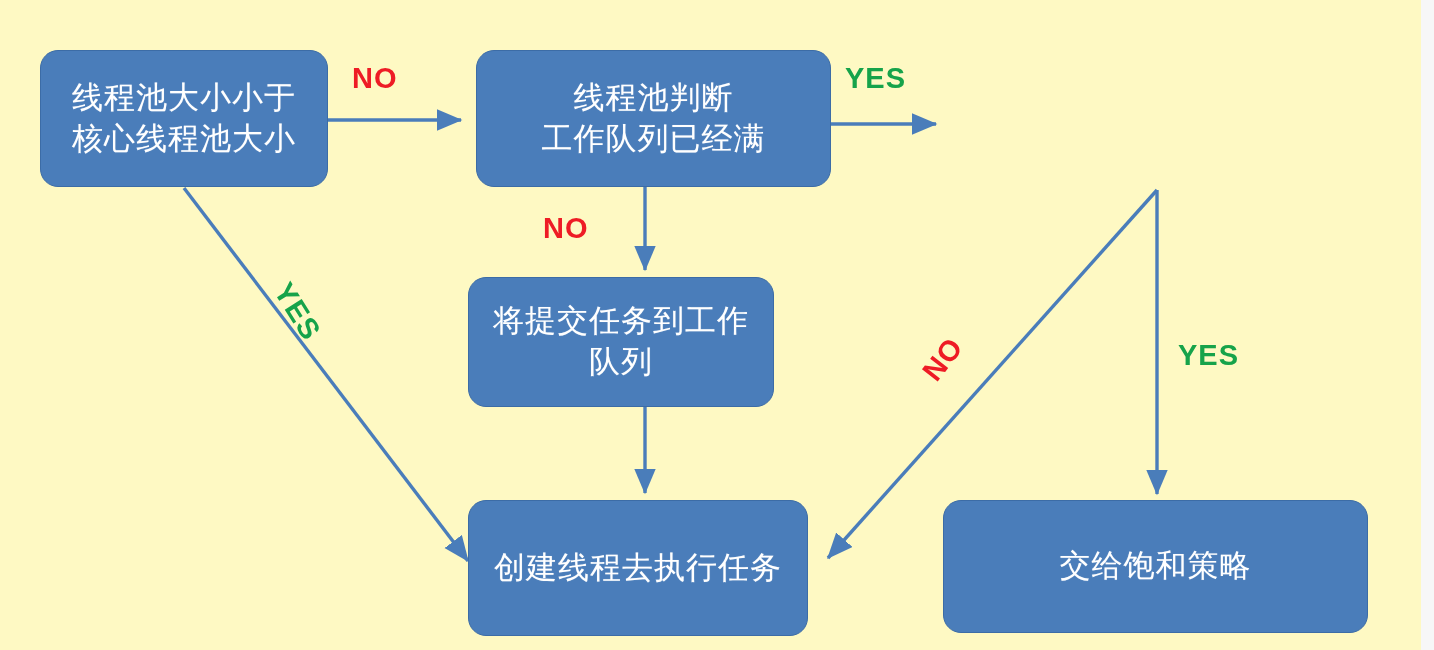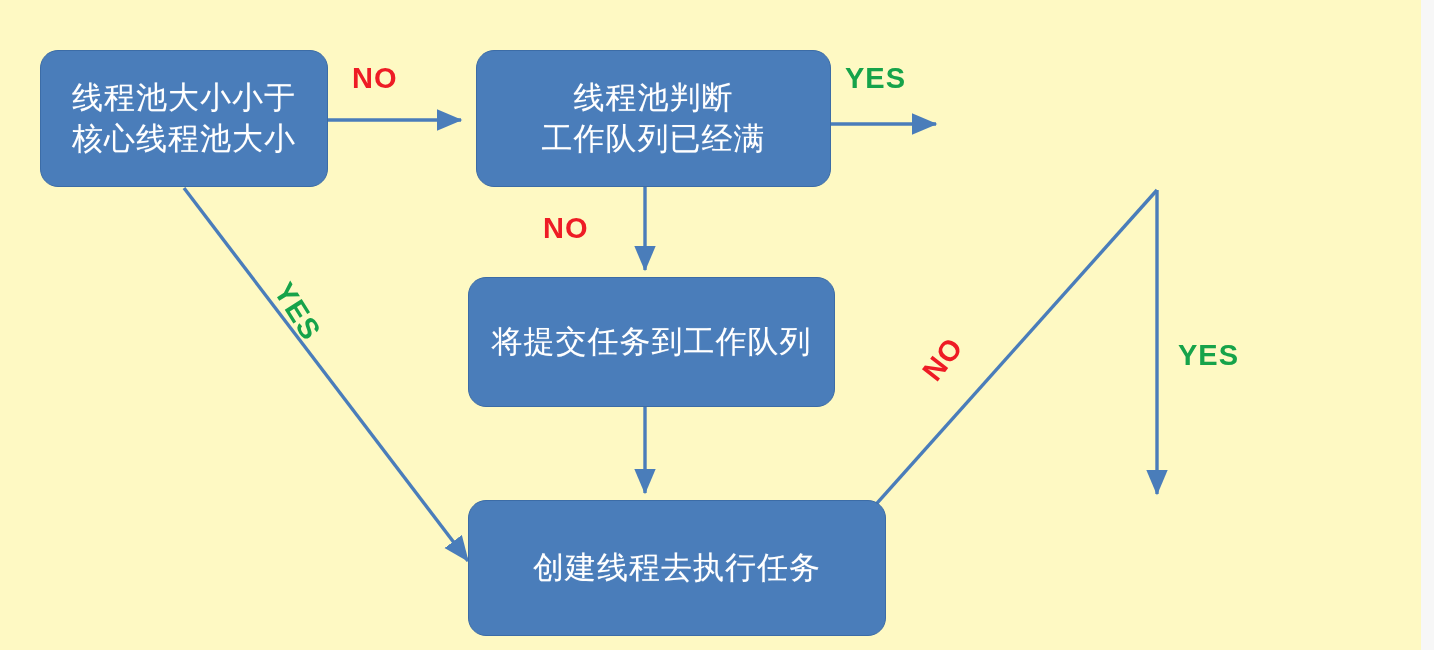--- a/index.html
+++ b/index.html
@@ -101,28 +101,31 @@
     <span class="txt">线程池大小小于
 核心线程池大小</span>
   </div>
 
   <div class="node" style="left:468px; top:50px; width:355px; height:137px;margin-left:8px;">
     <span class="txt">线程池判断
 工作队列已经满</span>
   </div>
 
 
-  <div class="node" style="left:468px; top:277px; width:367px; height:130px;">
+  <div class="node" style="left:468px; top:277px; width:306px; height:130px;">
     <span class="txt">将提交任务到工作队列</span>
   </div>
 
-  <div class="node" style="left:468px; top:500px; width:418px; height:136px;">
+  <div class="node" style="left:468px; top:500px; width:340px; height:136px;">
     <span class="txt">创建线程去执行任务</span>
   </div>
 
+  <div class="node" style="left:943px; top:500px; width:425px; height:133px;">
+    <span class="txt">交给饱和策略</span>
+  </div>
 
   <div class="edge-label lbl-no" style="left:352px; top:62px;">NO</div>
 
   <div class="edge-label lbl-yes" style="left:845px; top:62px;">YES</div>
 
   <div class="edge-label lbl-no" style="left:543px; top:212px;">NO</div>
 
   <div class="edge-label lbl-yes" style="left:295px; top:277px; transform: rotate(58deg); transform-origin: left top;">YES</div>
 
   <div class="edge-label lbl-no" style="left:916px; top:367px; transform: rotate(-52deg); transform-origin: left top;">NO</div>

